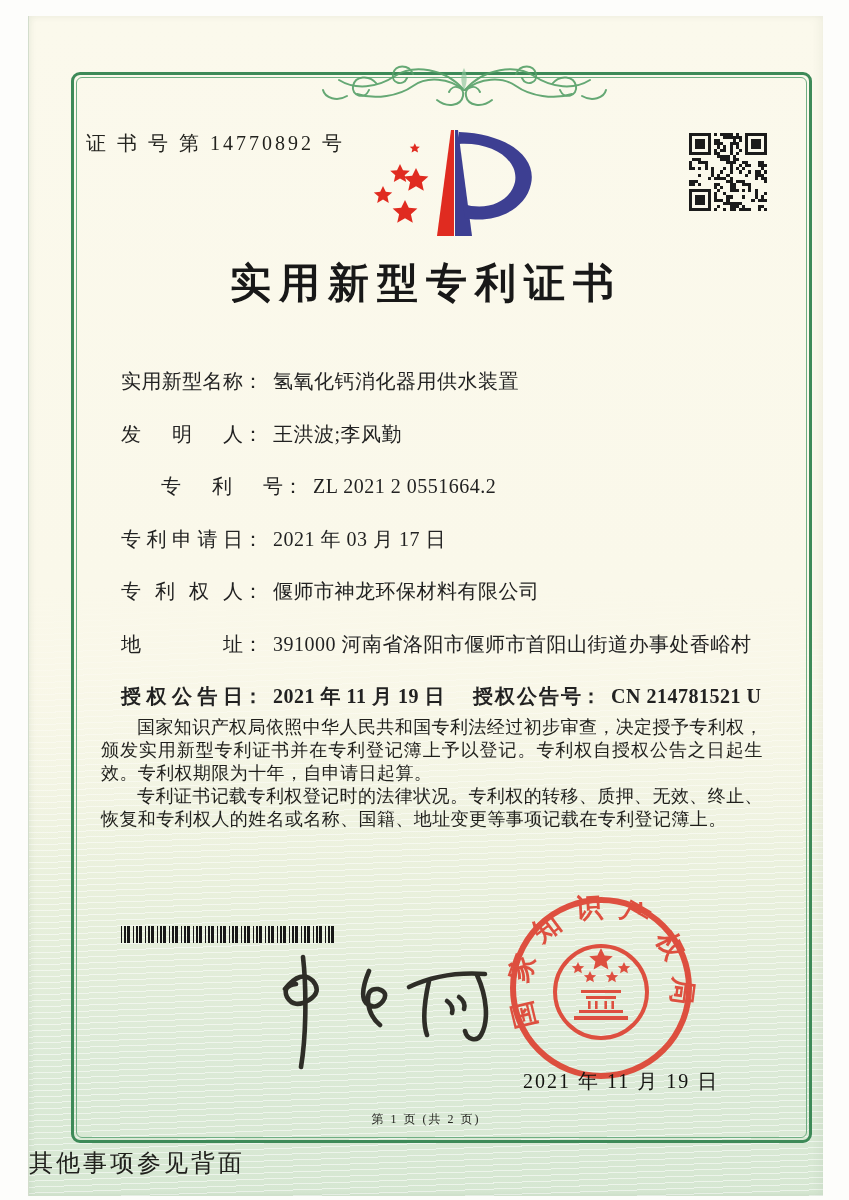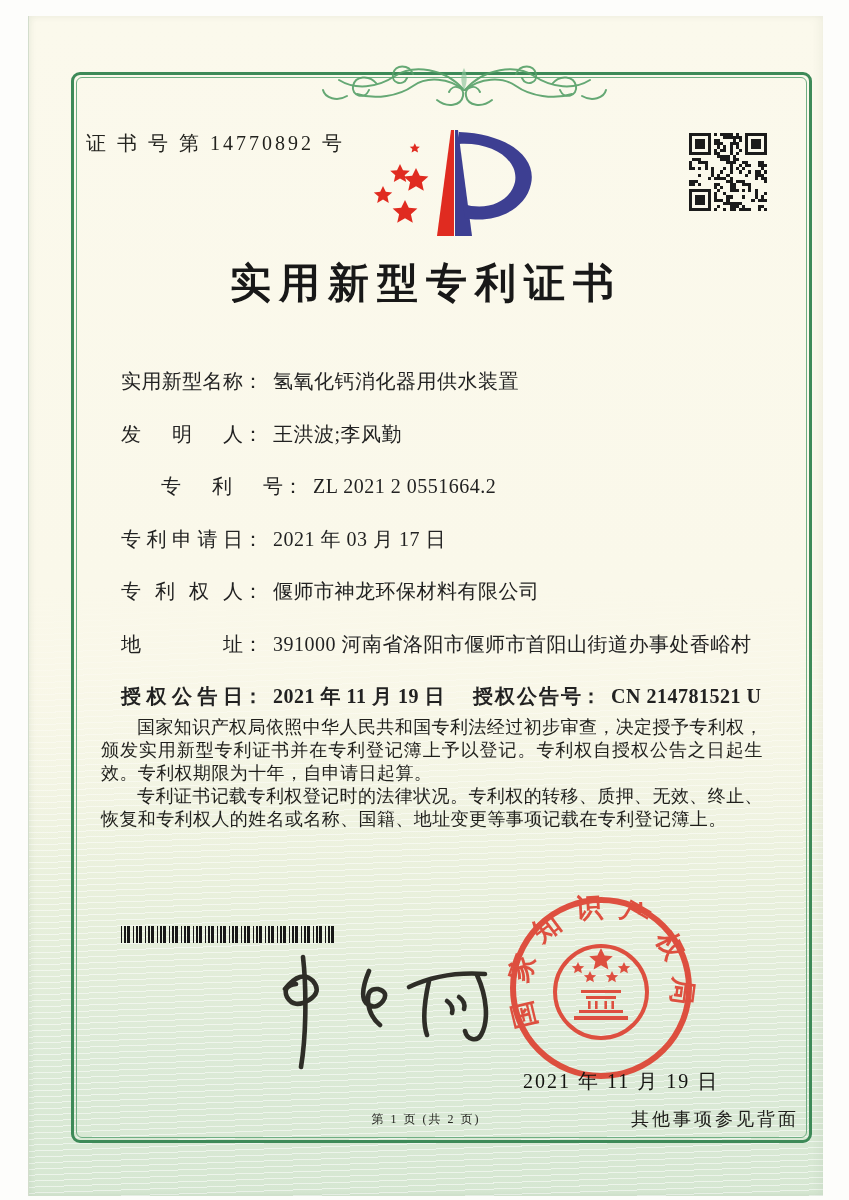--- a/index.html
+++ b/index.html
@@ -47,21 +47,21 @@
   .paras{position:absolute;left:72px;top:700px;width:662px;font-size:18px;line-height:23px;
     color:#1f1f1c;letter-spacing:.4px;text-align:justify;}
   .paras p{margin:0;text-indent:2em;}
   .barcode{position:absolute;left:92px;top:910px;width:214px;height:17px;}
   .signer{position:absolute;left:92px;top:965px;font-family:"Liberation Sans","DejaVu Sans",sans-serif;
     font-size:20px;color:#232320;line-height:36px;}
   .signature{position:absolute;left:222px;top:925px;width:255px;height:135px;}
   .seal{position:absolute;left:477px;top:877px;width:190px;height:190px;opacity:.88;}
   .seal-date{position:absolute;left:494px;top:1052px;font-size:20px;letter-spacing:2px;color:#12120f;z-index:5;}
   .page-num{position:absolute;left:0;top:1095px;width:794px;text-align:center;font-size:12px;color:#23231f;letter-spacing:2px;}
-  .back-note{position:absolute;left:0;top:1091px;width:770px;text-align:right;font-size:18px;color:#20201c;letter-spacing:3px;}
+  .back-note{position:absolute;left:0;top:1131px;width:770px;text-align:left;font-size:24px;color:#20201c;letter-spacing:3px;}
   .flourish{position:absolute;left:288px;top:40px;width:295px;height:62px;}
 </style>
 </head>
 <body>
 
 <div class="paper">
 
   <div class="frame"></div>
 
   <svg class="flourish" viewBox="0 0 295 62">

